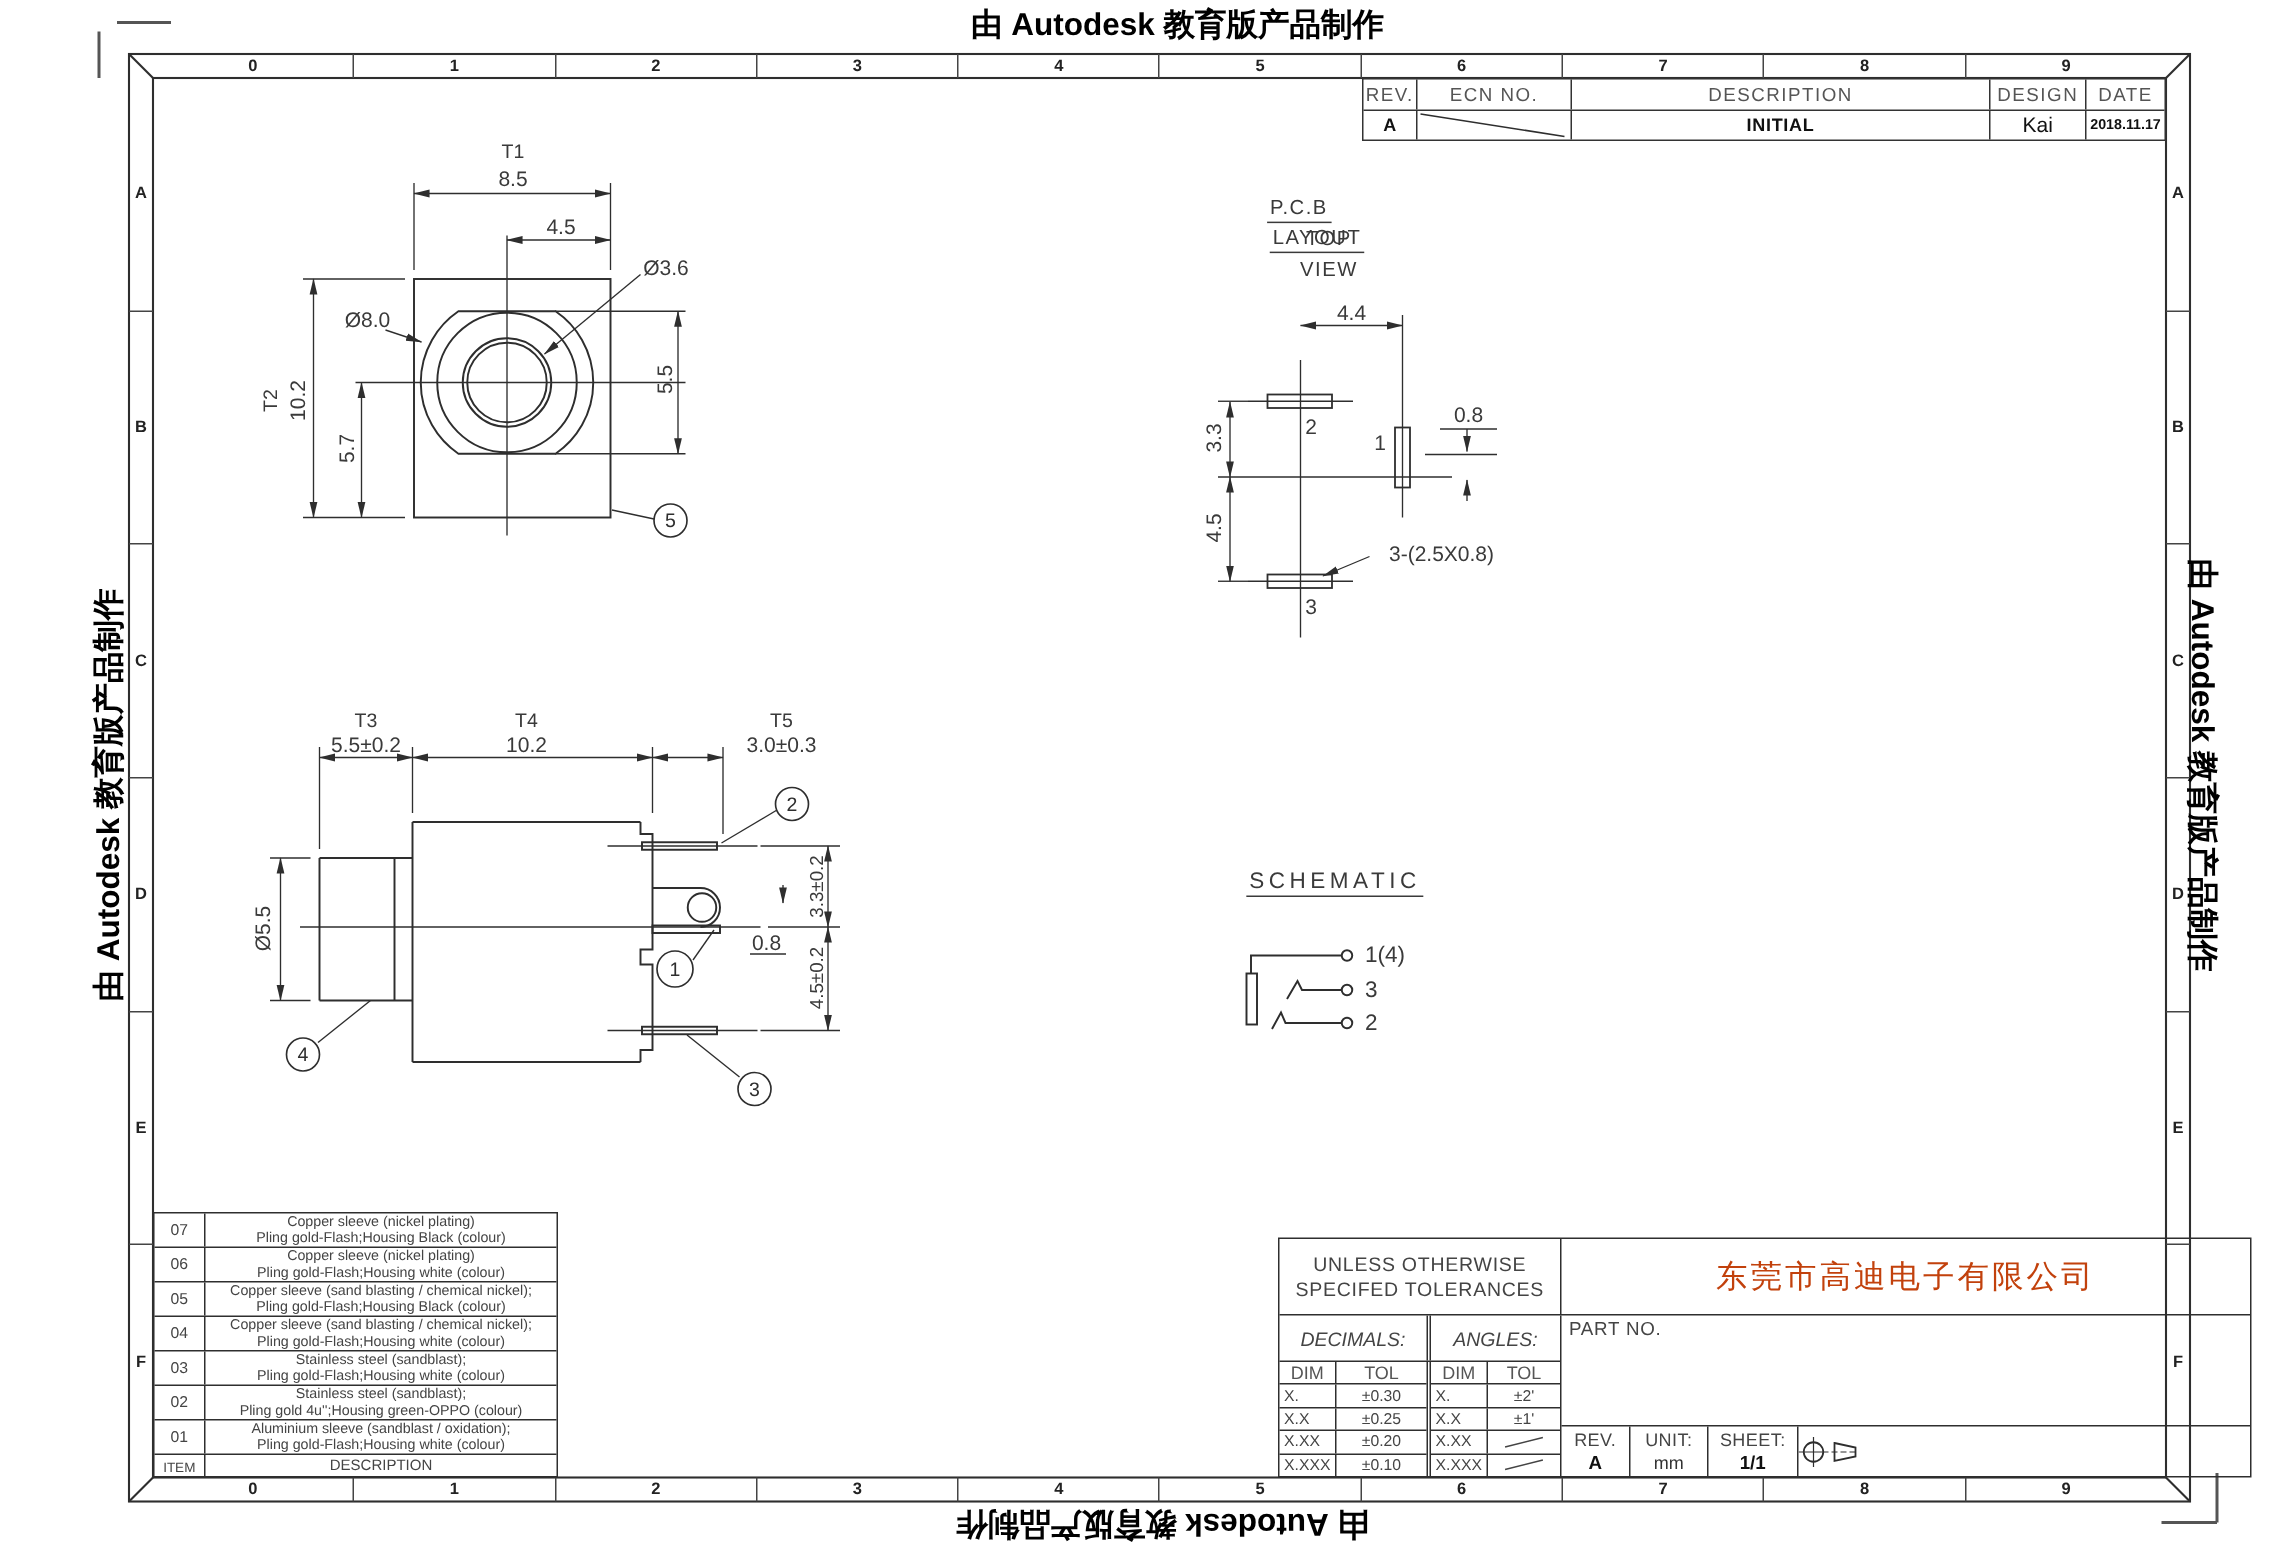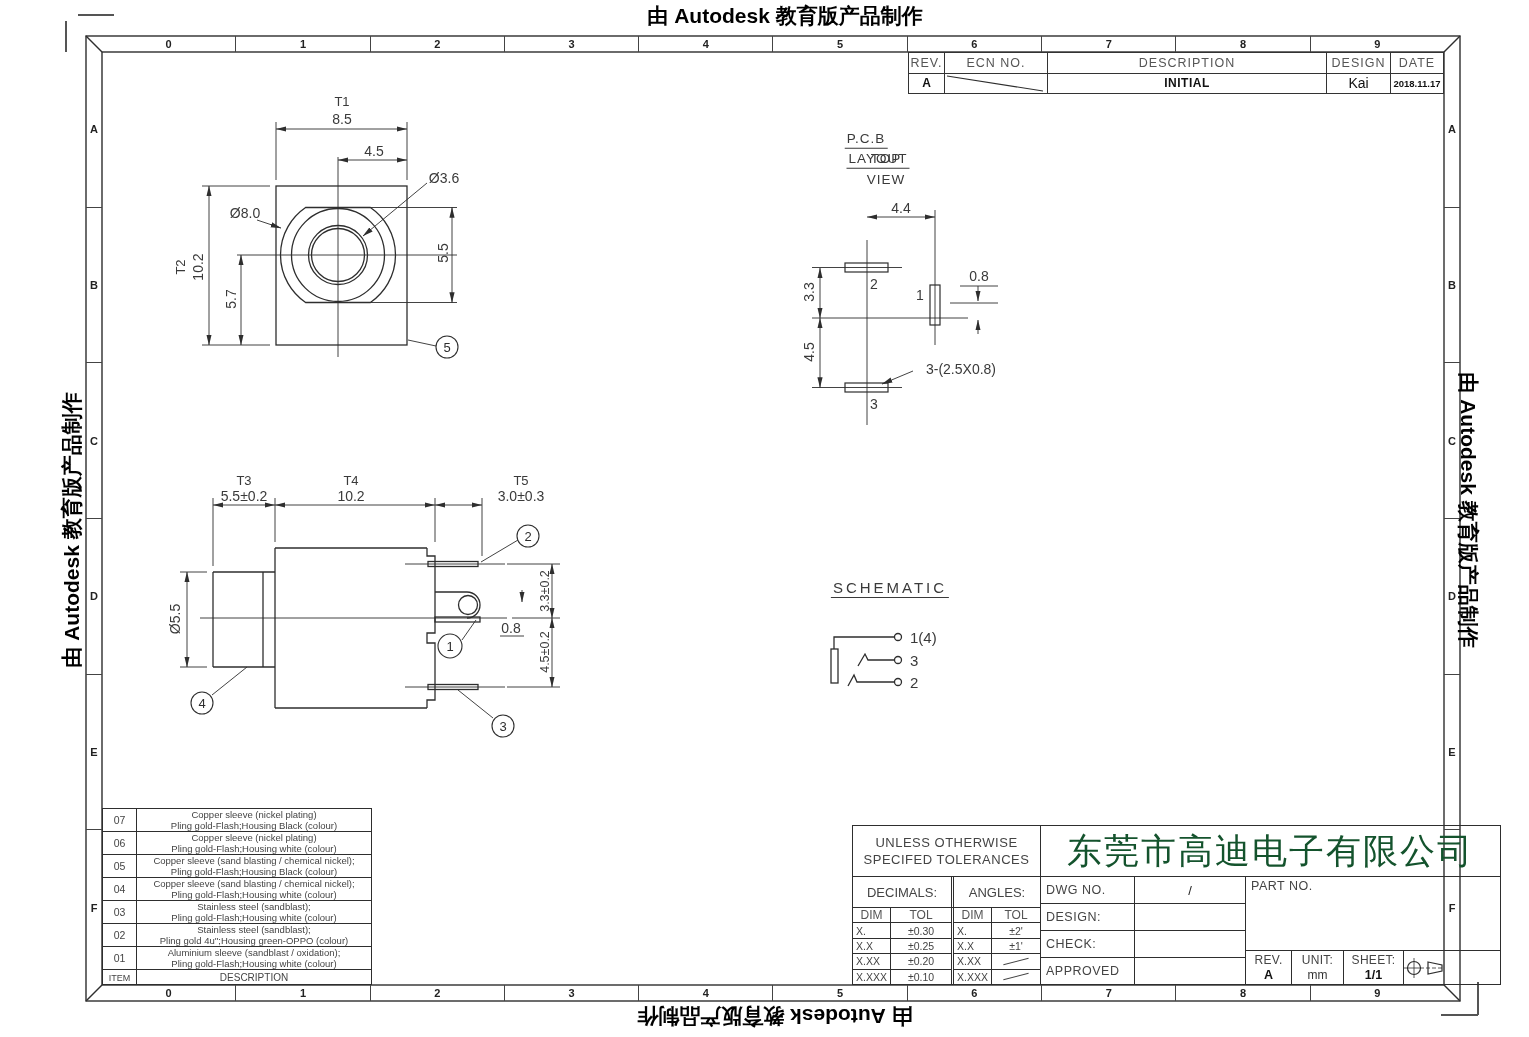--- a/index.html
+++ b/index.html
@@ -59,26 +59,26 @@
   .mattbl .ftr .item{font-size:9px;}
   .mattbl .ftr .desc{font-size:10px;}
   
   .tblock{left:852px;top:825px;width:649px;height:160px;border:1.5px solid #2e2e2e;box-sizing:border-box;
           display:flex;flex-direction:column;z-index:2;font-size:13px;color:#444;}
   .tb-row1{flex:0 0 50px;display:flex;border-bottom:1.3px solid #2e2e2e;}
   .tb-note{width:188px;border-right:1.3px solid #2e2e2e;box-sizing:border-box;display:flex;
            flex-direction:column;align-items:center;justify-content:center;font-size:13px;
            letter-spacing:.5px;line-height:17px;}
   .tb-company{flex:1;display:flex;align-items:center;justify-content:center;
-              font-family:Liberation Serif, serif;font-size:35px;color:#14532d;
+              font-family:Liberation Serif, serif;font-size:21px;color:#c2410c;
               letter-spacing:2px;}
   .tb-row2{flex:1;display:flex;}
   .tb-tol{width:188px;border-right:1.3px solid #2e2e2e;box-sizing:border-box;display:flex;
           flex-direction:column;}
-  .tol-hdr{flex:0 0 30px;display:flex;border-bottom:1.2px solid #2e2e2e;}
+  .tol-hdr{flex:0 0 30px;display:flex;border-bottom:1.2px solid #2e2e2e;font-style:italic;}
   .tol-hdr div{display:flex;align-items:center;justify-content:center;font-size:13px;}
   .tol-hdr .dec{width:98px;box-sizing:border-box;}
   .tol-hdr .ang{flex:1;border-left:3px double #2e2e2e;box-sizing:border-box;}
   .tol-body{flex:1;display:flex;}
   .tol-tbl{display:flex;flex-direction:column;box-sizing:border-box;}
   .tol-tbl.dec{width:98px;}
   .tol-tbl.ang{flex:1;border-left:3px double #2e2e2e;}
   .tol-tr{flex:1;display:flex;border-bottom:1px solid #2e2e2e;}
   .tol-tr:last-child{border-bottom:none;}
   .tol-tr div{display:flex;align-items:center;box-sizing:border-box;padding-left:3px;font-size:10.5px;}
@@ -502,38 +502,20 @@
             <div class="tol-tr">
               <div class="d">X.XXX</div>
               <div class="t">
                   <span class="slash"></span>
                 </div>
             </div>
           </div>
         </div>
       </div>
 
-      <div class="tb-mid">
-        <div class="mrow">
-          <div class="mlab">DWG NO.</div>
-          <div class="mval">/</div>
-        </div>
-        <div class="mrow">
-          <div class="mlab">DESIGN:</div>
-          <div class="mval"></div>
-        </div>
-        <div class="mrow">
-          <div class="mlab">CHECK:</div>
-          <div class="mval"></div>
-        </div>
-        <div class="mrow">
-          <div class="mlab">APPROVED</div>
-          <div class="mval"></div>
-        </div>
-      </div>
 
       <div class="tb-right">
         <div class="pno-row">
           <div class="pn-lab">PART NO.</div>
         </div>
         <div class="rus-row">
           <div class="cell2 c-rev2">
             <span class="rus-lab">REV.</span>
             <span class="rus-val">A</span>
           </div>

